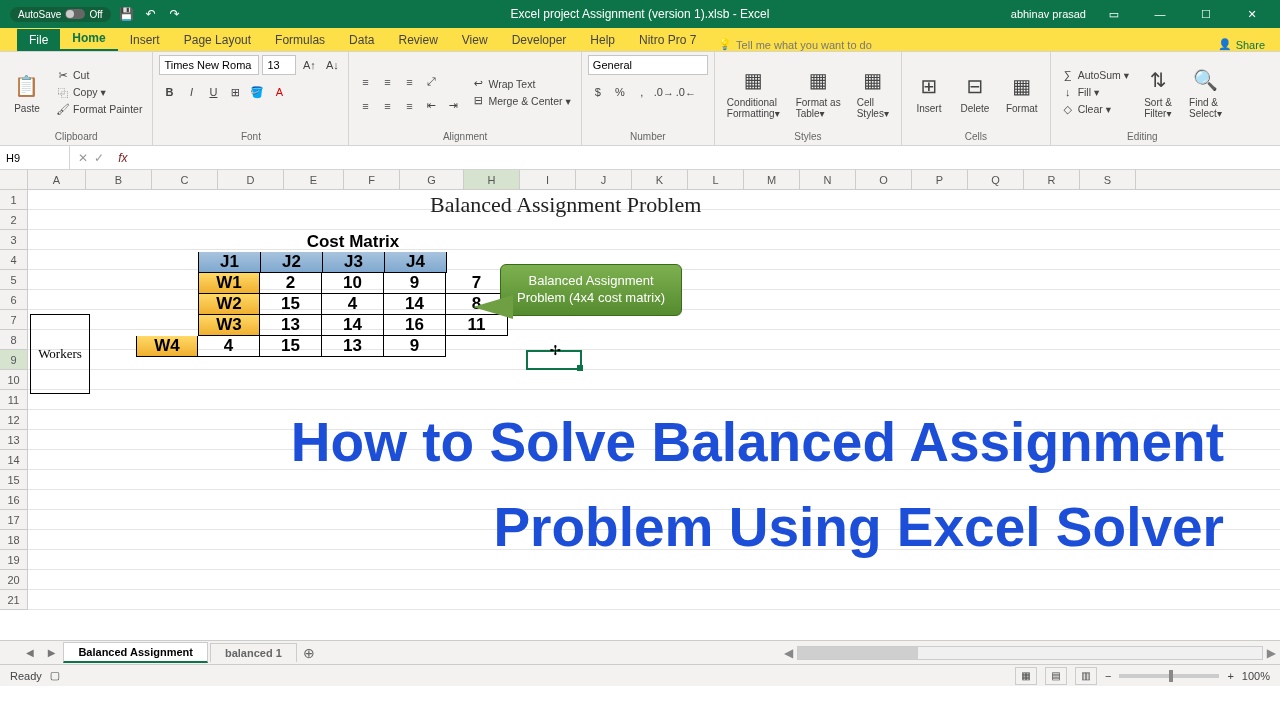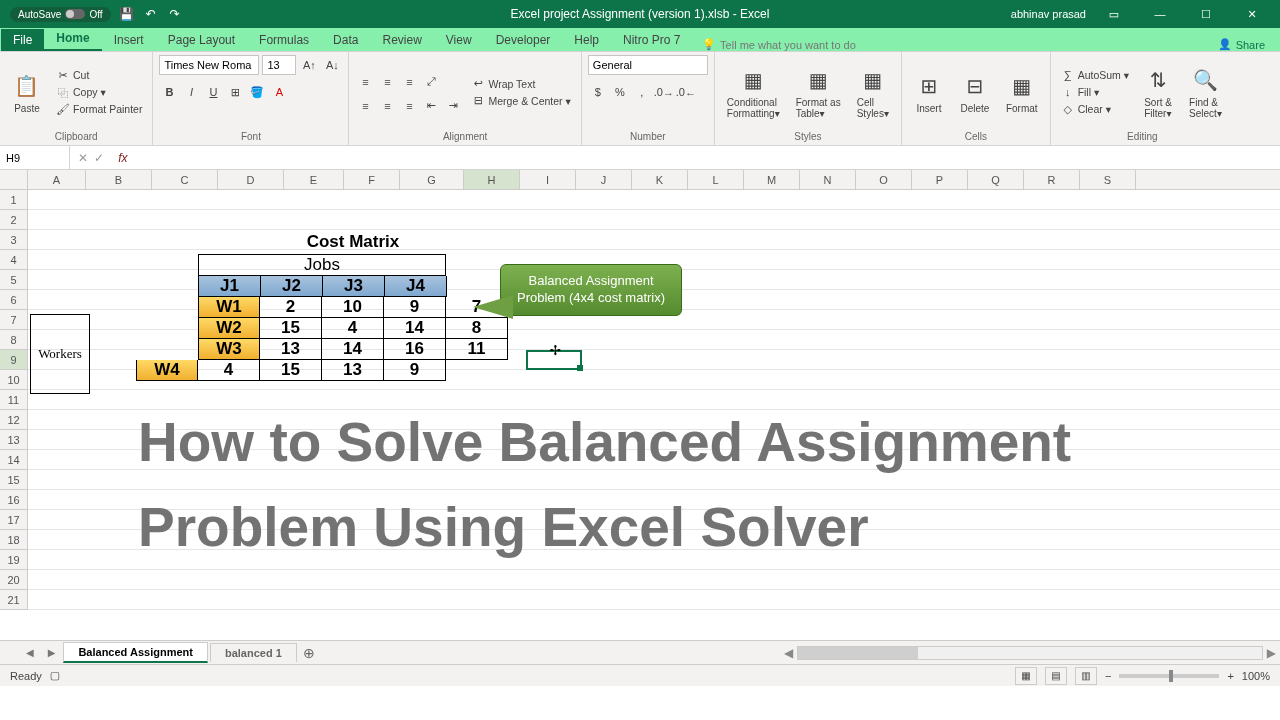--- a/index.html
+++ b/index.html
@@ -10,21 +10,21 @@
     .titlebar-left { display: flex; align-items: center; gap: 8px; padding-left: 10px; }
     .autosave { background: #135e3a; border-radius: 10px; padding: 2px 8px; font-size: 10px; display: flex; align-items: center; gap: 4px; }
     .autosave-toggle { width: 20px; height: 10px; background: #666; border-radius: 5px; position: relative; }
     .autosave-toggle::before { content: ''; position: absolute; width: 8px; height: 8px; background: #ccc; border-radius: 50%; top: 1px; left: 1px; }
     .qat-icon { width: 16px; height: 16px; display: flex; align-items: center; justify-content: center; color: #fff; font-size: 12px; }
     .title-center { position: absolute; left: 50%; transform: translateX(-50%); font-size: 12px; }
     .titlebar-right { margin-left: auto; display: flex; align-items: center; gap: 10px; padding-right: 10px; font-size: 11px; }
     .win-control { width: 36px; height: 24px; display: flex; align-items: center; justify-content: center; }
     
     
-    .ribbon-tabs { height: 24px; background: #86efac; border-bottom: 1px solid #d4d4d4; display: flex; align-items: flex-end; padding-left: 1px; }
+    .ribbon-tabs { height: 24px; background: #fde047; border-bottom: 1px solid #d4d4d4; display: flex; align-items: flex-end; padding-left: 17px; }
     .ribbon-tab { padding: 4px 12px; font-size: 12px; color: #444; cursor: pointer; }
     .ribbon-tab.file { background: #0d7449; color: #fff; }
     .ribbon-tab.active { border-bottom: 2px solid #0d7449; color: #0d7449; font-weight: 600; }
     .tellme { margin-left: 10px; display: flex; align-items: center; color: #777; font-size: 11px; gap: 4px; }
     .share { margin-left: auto; margin-right: 15px; color: #0d7449; font-size: 11px; display:flex; align-items:center; gap:4px;}
     
     
     .ribbon { height: 94px; background: #f3f2f1; border-bottom: 1px solid #d4d4d4; display: flex; }
     .ribbon-group { border-right: 1px solid #d4d4d4; padding: 3px 6px; display: flex; flex-direction: column; }
     .ribbon-group-content { flex: 1; display: flex; align-items: center; gap: 4px; }
@@ -74,21 +74,21 @@
     .cm-row .v { width:62px; border-right:1px solid #000; border-bottom:1px solid #000; text-align:center; font-weight:bold;}
     .workers-lbl { position:absolute; left:30px; top:124px; font-family:'Times New Roman',serif; font-size:13px; border:1px solid #000; height:80px; width:60px; display:flex; align-items:center; justify-content:center;}
     
     .callout { position:absolute; left:500px; top:74px; background:linear-gradient(#7db04f,#558b2f); color:#fff; border-radius:6px; padding:8px 16px; font-size:13px; text-align:center; line-height:1.3; border:1px solid #3b6b1a;}
     .callout::before { content:''; position:absolute; left:-40px; top:30px; border:12px solid transparent; border-right-color:#6ea043; border-right-width:40px;}
     
     .sel-cell { position:absolute; left:526px; top:160px; width:56px; height:20px; border:2px solid #0d7449;}
     .sel-cell::after { content:''; position:absolute; right:-3px; bottom:-3px; width:6px; height:6px; background:#0d7449;}
     .cursor-plus { position:absolute; left:550px; top:148px; font-size:18px; color:#000; font-family:monospace;}
     
-    .overlay-title { position:absolute; left:138px; top:210px; width:1100px; font-family:'Times New Roman',serif; font-size:55px; color:#737373; text-align:left; line-height:1.55; font-weight:bold;}
+    .overlay-title { position:absolute; left:124px; top:210px; width:1100px; font-family:'Times New Roman',serif; font-size:55px; color:#1d4ed8; text-align:right; line-height:1.55; font-weight:bold;}
     
     
     .sheet-tabs { height: 24px; border-top: 1px solid #ccc; background: #f3f2f1; display: flex; align-items: center; padding-left: 20px; gap:2px;}
     .sheet-nav { color:#777; padding:0 6px; font-size:10px;}
     .sheet-tab { padding: 3px 14px; border: 1px solid #ccc; border-bottom: none; background: #fff; font-size: 11px; }
     .sheet-tab.inactive { background: #f3f2f1; color:#666;font-weight:bold;}
     .sheet-add { width:20px; text-align:center; color:#666; font-size:14px;}
     .h-scroll-region { margin-left:auto; width:500px; height:16px; display:flex; align-items:center;}
     .h-scroll-track { flex:1; height:14px; background:#f0f0f0; border:1px solid #ccc; position:relative;}
     .h-scroll-thumb { position:absolute; left:0; width:120px; height:100%; background:#cfcfcf;}
@@ -361,26 +361,26 @@
       <div class="gridline-h"></div>
       <div class="gridline-h"></div>
       <div class="gridline-h"></div>
       <div class="gridline-h"></div>
       <div class="gridline-h"></div>
       <div class="gridline-h"></div>
       <div class="gridline-h"></div>
       <div class="gridline-h"></div>
     </div>
 
+  <div class="sheet-title">Balanced Assignment Problem</div>
 
   <div class="workers-lbl">Workers</div>
 
   <div class="cost-matrix">
     <div class="cm-title">Cost Matrix</div>
-    <div class="cm-jobs">Jobs</div>
     <div class="cm-head">
       <div class="c">J1</div>
       <div class="c">J2</div>
       <div class="c">J3</div>
       <div class="c">J4</div>
     </div>
     <div class="cm-body" id="cm-body">
         <div class="cm-row" style="margin-left: 62px;">
           <div class="w" style="margin-left: -62px;">W1</div>
           <div class="v">2</div>

